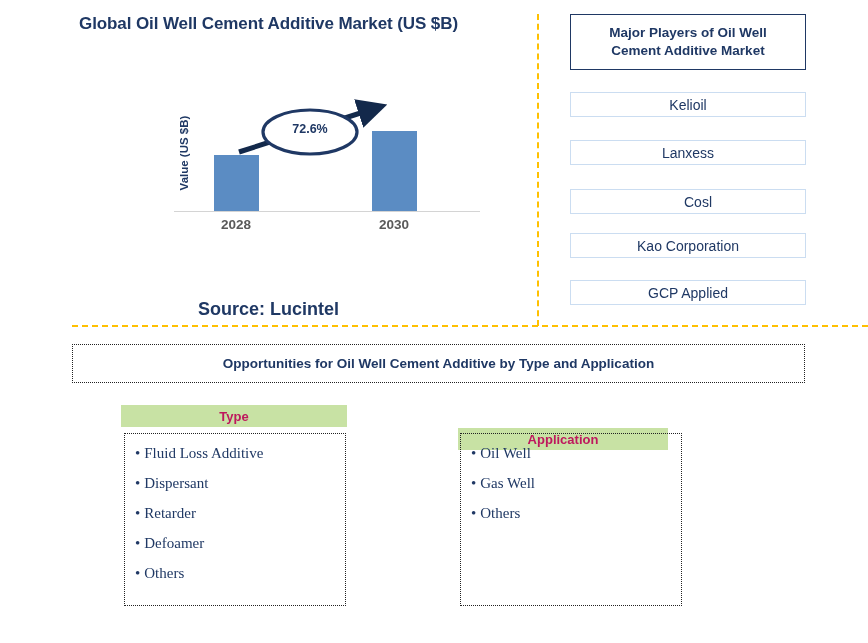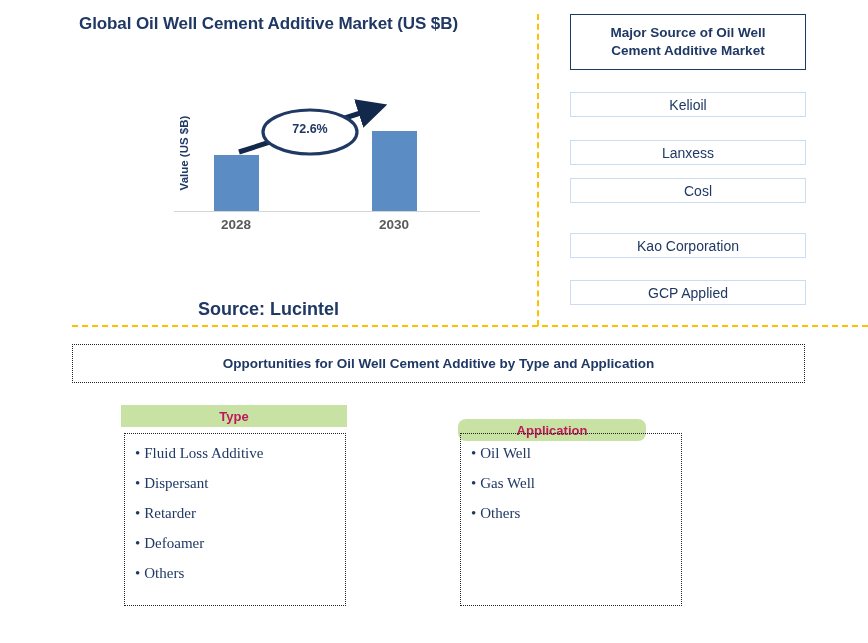--- a/index.html
+++ b/index.html
@@ -149,21 +149,21 @@
     border: 1px solid #CBDDF1;
     box-sizing: border-box;
     display: flex;
     align-items: center;
     justify-content: center;
     font-size: 14px;
     color: #1F3864;
   }
   #player-0 { top: 92px; }
   #player-1 { top: 140px; }
-  #player-2 { top: 178px; padding-left: 20px; }
+  #player-2 { top: 189px; padding-left: 20px; }
   #player-3 { top: 233px; }
   #player-4 { top: 280px; }
 
   
   #opportunities-banner {
     left: 72px;
     top: 344px;
     width: 733px;
     height: 39px;
     border: 1.4px dotted #222222;
@@ -182,21 +182,21 @@
     height: 22px;
     background: #C8E2A4;
     display: flex;
     align-items: center;
     justify-content: center;
     font-size: 13px;
     font-weight: bold;
     color: #be185d;
   }
   #type-header { left: 121px; top: 405px; width: 226px; }
-  #application-header { left: 458px; top: 419px; width: 188px; border-radius: 8px; }
+  #application-header { left: 458px; top: 428px; width: 210px; }
 
   .col-list {
     position: absolute;
     border: 1.4px dotted #222222;
     box-sizing: border-box;
     padding: 12px 0 0 10px;
   }
   #type-list { left: 124px; top: 433px; width: 222px; height: 173px; }
   #application-list { left: 460px; top: 433px; width: 222px; height: 173px; }
 
@@ -241,21 +241,21 @@
   <div class="abs" id="cagr-text">72.6%</div>
 </div>
 
 <div class="abs" id="source-text">Source: Lucintel</div>
 
 <div class="abs" id="vertical-divider"></div>
 <div class="abs" id="horizontal-divider"></div>
 
 <div class="abs" id="players-header">
   <div>
-    <span>Major Source of Oil Well</span><br>
+    <span>Major Players of Oil Well</span><br>
     <span>Cement Additive Market</span>
   </div>
 </div>
 
 <div class="player-box" id="player-0">
   <span>Kelioil</span>
 </div>
 <div class="player-box" id="player-1">
   <span>Lanxess</span>
 </div>

